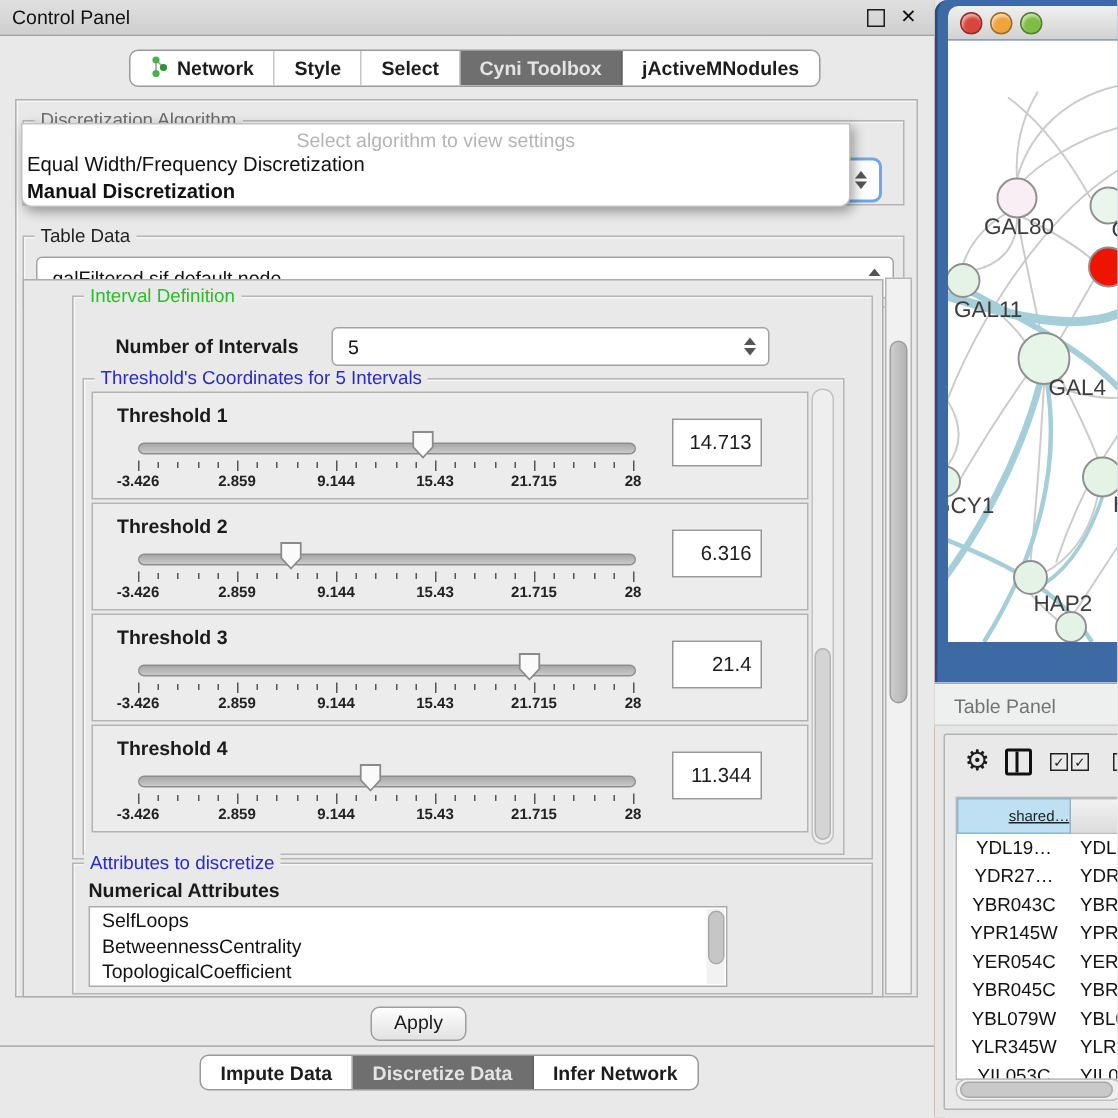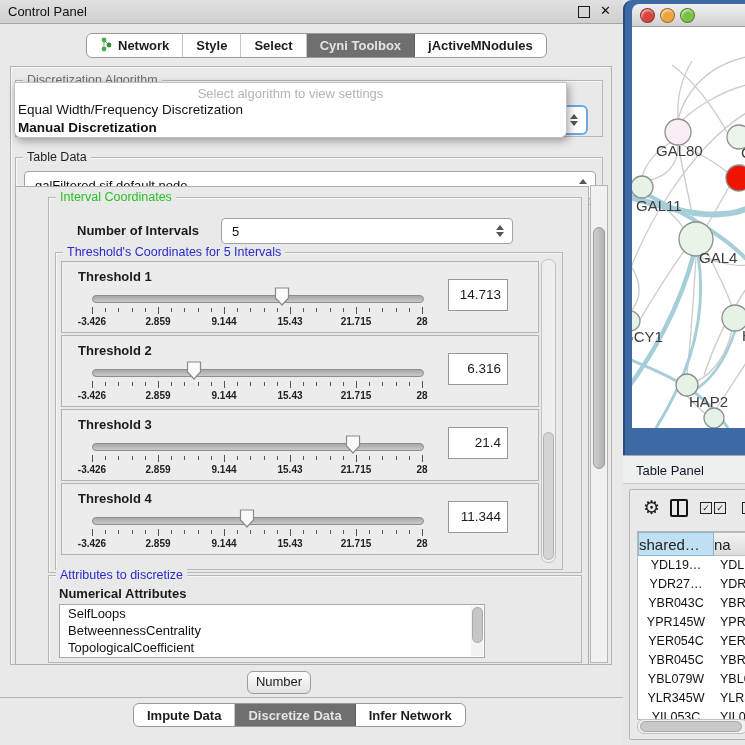--- a/index.html
+++ b/index.html
@@ -70,31 +70,31 @@
   
   .apply-row{position:absolute;left:0;top:664px;width:623px;height:33px;border-bottom:1px solid #b0b0b0;}
   .apply-btn{position:absolute;left:247px;top:7px;width:62px;height:21px;background:linear-gradient(#fefefe,#e2e2e2);border:1px solid #9d9d9d;border-radius:6px;font-size:13px;text-align:center;line-height:20px;}
   
   #right-col{position:absolute;left:623px;top:0;width:122px;height:745px;background:#e6e6e6;}
   .net-window{position:absolute;left:0;top:0;width:122px;height:455px;background:#3d69a5;border-left:2px solid #2a4c7d;border-radius:9px 0 0 0;}
   .net-titlebar{position:absolute;left:7px;top:4px;width:115px;height:22px;background:linear-gradient(#f0f0f0,#d2d2d2);border-radius:7px 0 0 0;border-bottom:1px solid #9c9c9c;}
   .tl{position:absolute;top:4px;width:13px;height:13px;border-radius:50%;border:1px solid rgba(0,0,0,.35);box-shadow:inset 1px 2px 2px rgba(255,255,255,.55);}
   .net-canvas{position:absolute;left:7px;top:27px;width:115px;height:401px;background:#fff;overflow:hidden;}
   .net-canvas svg{display:block;}
-  .tp-header{position:absolute;left:0;top:455px;width:122px;height:29px;background:#eef0ef;border-top:1px solid #a9a9a9;border-bottom:1px solid #cfcfcf;font-size:13px;color:#0f172a;line-height:29px;padding-left:13px;box-sizing:border-box;}
+  .tp-header{position:absolute;left:0;top:455px;width:122px;height:29px;background:#eef0ef;border-top:1px solid #a9a9a9;border-bottom:1px solid #cfcfcf;font-size:13px;color:#737373;line-height:29px;padding-left:13px;box-sizing:border-box;}
   .tp-box{position:absolute;left:6px;top:489px;width:116px;height:249px;background:#e9e9e9;border:1px solid #b3b3b3;border-radius:2px;overflow:hidden;}
   .tp-toolbar{position:absolute;left:0;top:0;width:116px;height:38px;}
   .gear{position:absolute;left:13px;top:6px;font-size:19px;color:#1d1d1d;}
   .split-icon{position:absolute;left:40px;top:9px;width:14px;height:14px;border:2px solid #111;border-radius:2px;}
   .split-icon i{position:absolute;left:5px;top:0;width:2px;height:14px;background:#111;display:block;}
   .cb{position:absolute;top:12px;width:10px;height:10px;border:1.4px solid #222;font-size:9px;line-height:10px;text-align:center;color:#222;font-weight:700;}
   
   .tp-table{position:absolute;left:7px;top:41px;width:109px;height:187px;background:#fff;border:1px solid #b7b7b7;overflow:hidden;}
   .tp-hrow{display:flex;height:24px;}
-  .tp-hcell{font-size:15px;color:#222;text-align:left;line-height:24px;box-sizing:border-box;flex:none;overflow:hidden;}
+  .tp-hcell{font-size:10px;color:#222;text-align:right;line-height:24px;box-sizing:border-box;flex:none;overflow:hidden;text-decoration:underline;}
   .tp-hcell.c1{width:76px;background:#bfe0f2;border:1px solid #8fb4cd;}
   .tp-hcell.c2{width:75px;background:linear-gradient(#f2f2f2,#dcdcdc);border:1px solid #bdbdbd;border-left:none;}
   .tp-row{display:flex;height:19px;}
   .tp-cell{font-size:12.5px;color:#111;line-height:19px;flex:none;overflow:hidden;white-space:nowrap;}
   .tp-cell.c1{width:76px;text-align:center;}
   .tp-cell.c2{width:75px;padding-left:6px;box-sizing:border-box;}
   .tp-hsb{position:absolute;left:7px;top:229px;width:109px;height:13px;background:#f0f0f0;border:1px solid #c0c0c0;border-radius:7px;}
   .tp-hsb .thumb{position:absolute;left:2px;top:1px;width:100px;height:9px;background:#c9c9c9;border:1px solid #a8a8a8;border-radius:6px;}
   .divider-bottom{position:absolute;left:0;top:697px;width:623px;height:1px;background:#b3b3b3;}
 </style>
@@ -154,21 +154,21 @@
           <span class="val">galFiltered.sif default node</span>
           <span class="spinner">
               <i class="up"></i>
               <i class="dn"></i>
             </span>
         </div>
       </div>
 
       <div class="settings-panel">
         <div class="group" id="interval-group">
-          <span class="grouplabel lbl-green">Interval Coordinates</span>
+          <span class="grouplabel lbl-green">Interval Definition</span>
           <span class="numrow-label">Number of Intervals</span>
           <div class="combo" id="num-combo">
             <span class="val">5</span>
             <span class="spinner">
                 <i class="up"></i>
                 <i class="dn"></i>
               </span>
           </div>
           <div id="thresh-group">
             <span class="grouplabel lbl-blue">Threshold's Coordinates for 5 Intervals</span>
@@ -361,21 +361,21 @@
 
     <div class="popup">
       <div class="ph">Select algorithm to view settings</div>
       <div id="popup-opts">
           <div class="opt">Equal Width/Frequency Discretization</div>
           <div class="opt bold">Manual Discretization</div>
         </div>
     </div>
 
     <div class="apply-row">
-      <div class="apply-btn">Number</div>
+      <div class="apply-btn">Apply</div>
     </div>
     <div class="divider-bottom"></div>
     <div class="tabbar" id="bottom-tabs">
         <div class="tab">
           <span>Impute Data</span>
         </div>
         <div class="tab selected">
           <span>Discretize Data</span>
         </div>
         <div class="tab">

